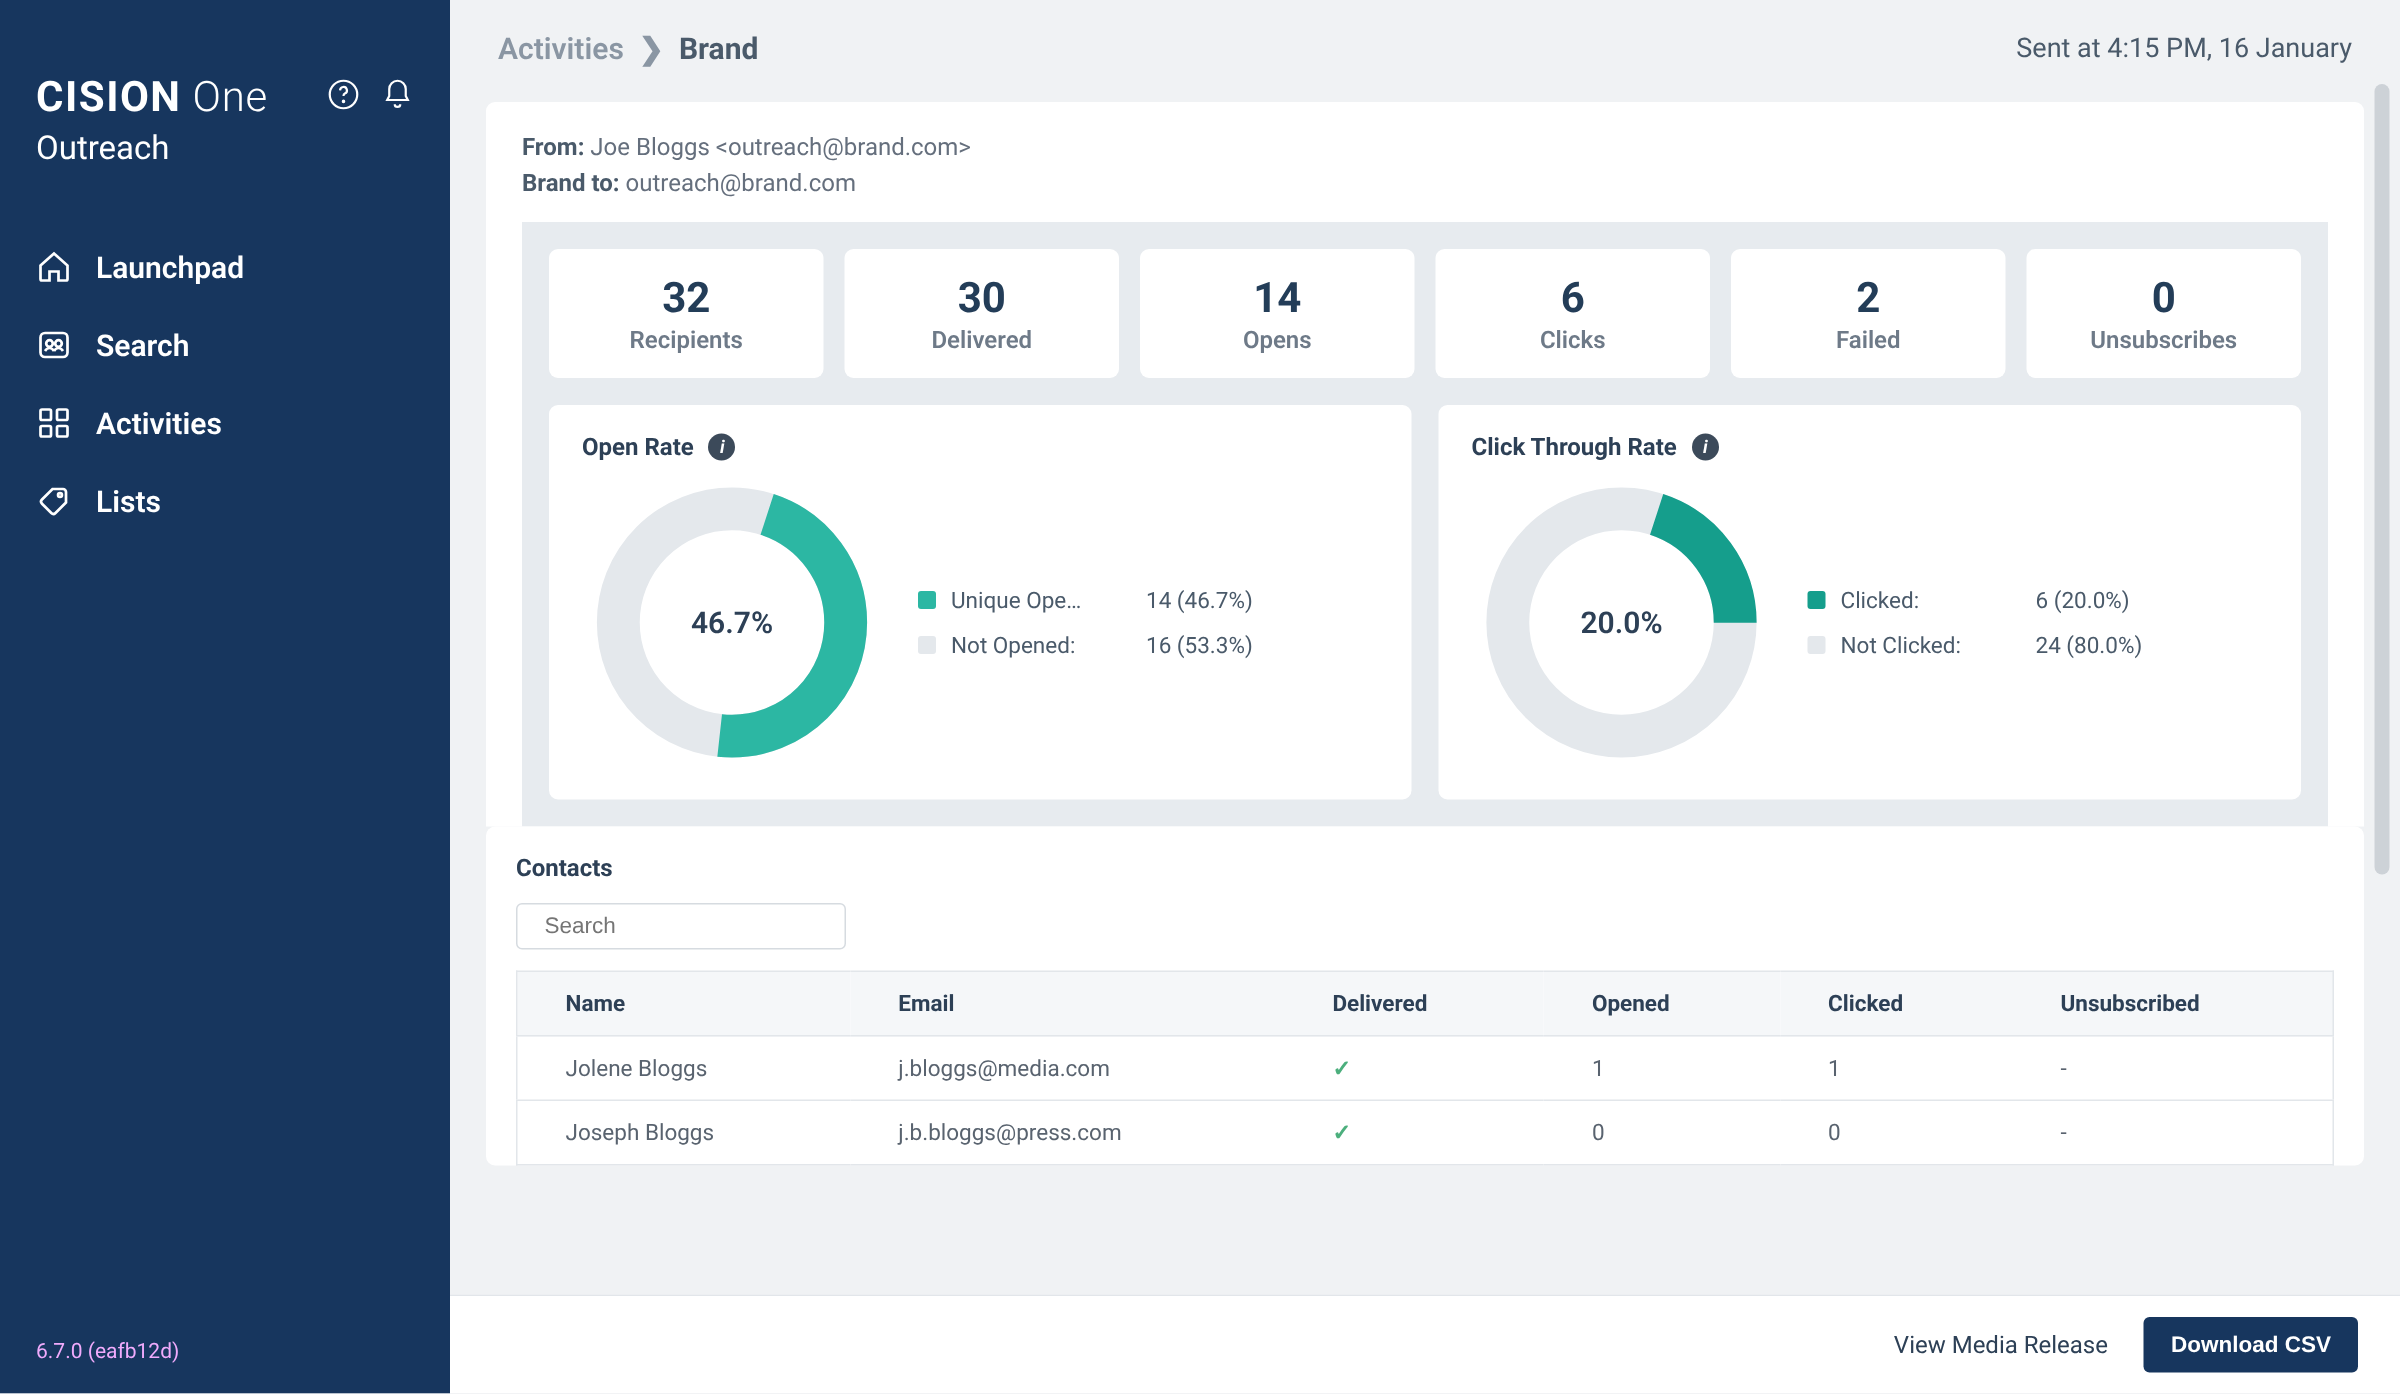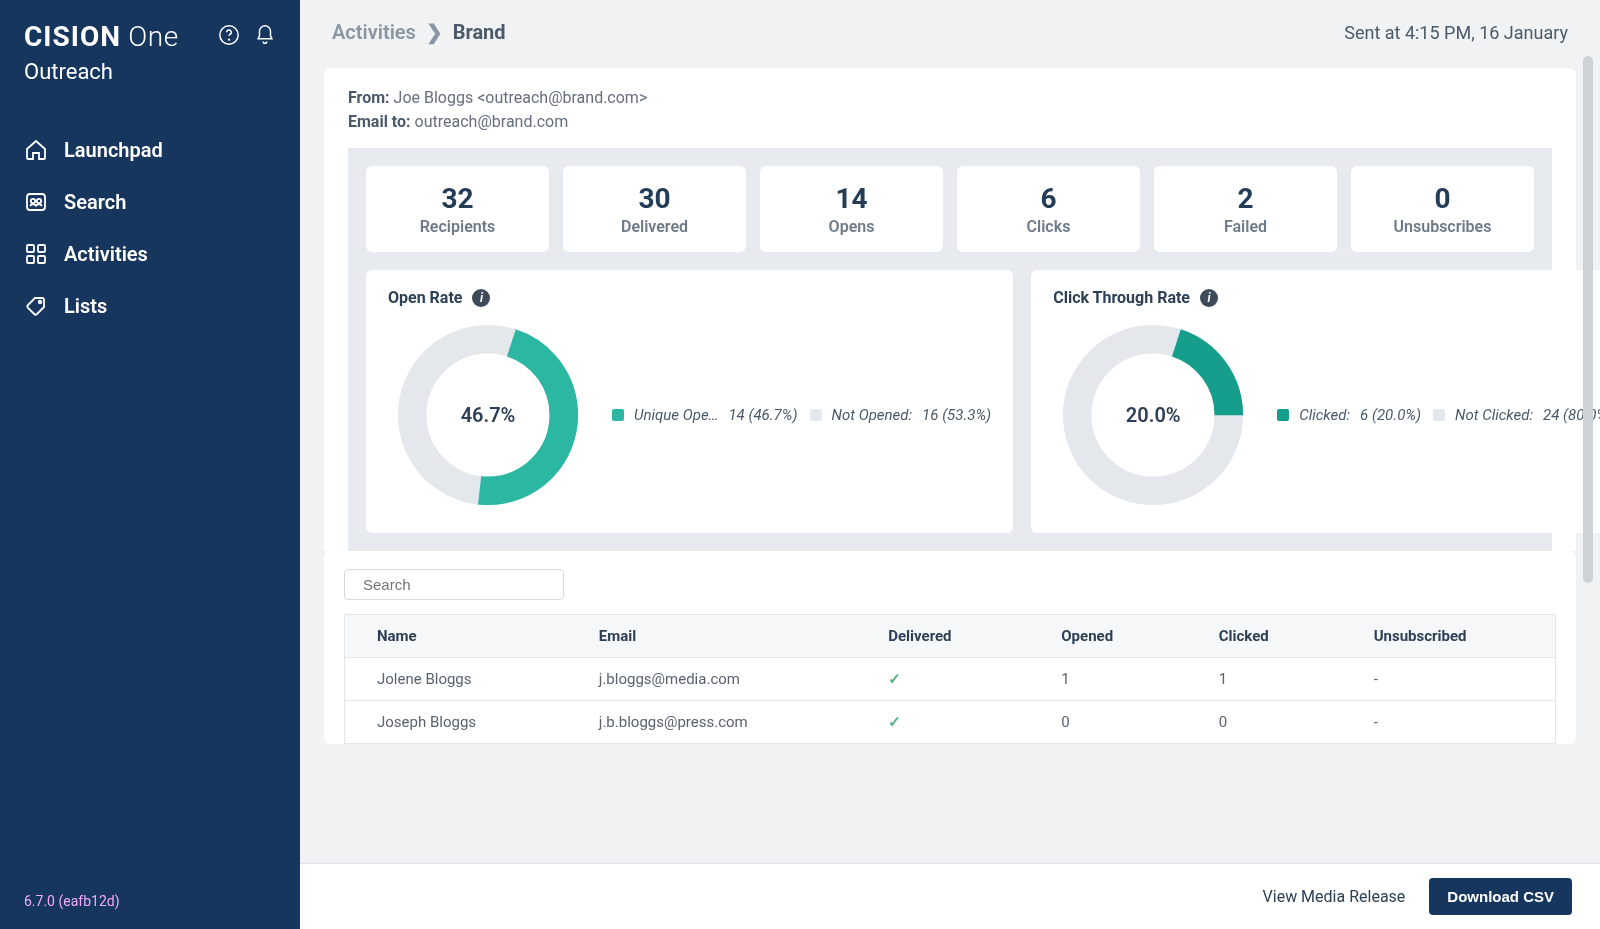--- a/index.html
+++ b/index.html
@@ -17,20 +17,21 @@
   flex-shrink: 0;
 }
 .sidebar-top {
   padding: 0 24px 16px;
 }
 .logo-row {
   display: flex;
   align-items: center;
   justify-content: space-between;
   margin-bottom: 6px;
+  margin-top: 28px;
 }
 .logo {
   font-size: 28px;
   font-weight: 300;
   letter-spacing: 0.5px;
 }
 .logo .brand { font-weight: 700; letter-spacing: 1px; }
 .header-icons { display: flex; gap: 14px; }
 .header-icons svg { width: 22px; height: 22px; stroke: #fff; fill: none; stroke-width: 1.6; cursor: pointer; }
 .product-name { font-size: 22px; font-weight: 400; }
@@ -96,21 +97,21 @@
 .stat-val { font-size: 28px; font-weight: 700; color: #233d58; }
 .stat-lbl { font-size: 16px; color: #6e7a88; font-weight: 600; margin-top: 2px; }
 
 .donut-row { display: grid; grid-template-columns: 1fr 1fr; gap: 18px; }
 .donut-card { background:#fff; border-radius:6px; padding:18px 22px; }
 .donut-title { display:flex; align-items:center; gap:10px; font-weight:700; color:#2d4056; font-size:16px; margin-bottom:8px;}
 .info-dot { width:18px; height:18px; border-radius:50%; background:#3c4a5a; color:#fff; font-size:12px; font-weight:700; display:inline-flex; align-items:center; justify-content:center; font-style: italic;}
 .donut-body { display:flex; align-items:center; gap:24px; }
 .donut-svg-wrap { position:relative; width:200px; height:200px; }
 .donut-center { position:absolute; inset:0; display:flex; align-items:center; justify-content:center; font-size:20px; font-weight:600; color:#2d4056;}
-.legend { flex:1; display:flex; flex-direction:row; gap:12px;font-style:italic; }
+.legend { flex:1; display:flex; flex-direction:column; gap:12px; }
 .legend-row { display:flex; align-items:center; gap:10px; font-size:15px; color:#4a5a6a;}
 .legend-swatch { width:12px; height:12px; border-radius:2px; flex-shrink:0;}
 .legend-label { flex:1; white-space:nowrap; overflow:hidden; text-overflow:ellipsis; max-width:120px;}
 .legend-val { white-space:nowrap; }
 
 .contacts-card { background:#fff; border-radius:6px; padding:18px 20px 0; margin-right:16px;}
 .contacts-title { font-weight:700; color:#2d4056; margin-bottom:14px; }
 .search-wrap { display:inline-flex; align-items:center; border:1px solid #d6dbe0; border-radius:4px; padding:6px 10px; gap:8px; width:220px; margin-bottom:14px;}
 .search-wrap svg { width:14px; height:14px; stroke:#9aa3ad; fill:none; stroke-width:2;}
 .search-wrap input { border:none; outline:none; font-size:15px; flex:1; color:#4a5a6a;}
@@ -203,21 +204,21 @@
     <div class="sent-at">Sent at 4:15 PM, 16 January</div>
   </div>
 
   <div class="scroll-area">
     <div class="card meta-card" style="margin-right:16px; border-radius:6px 6px 0 0; margin-bottom:0;">
       <div class="meta-line">
         <span class="lbl">From:</span>
         <span>Joe Bloggs &lt;outreach@brand.com&gt;</span>
       </div>
       <div class="meta-line">
-        <span class="lbl">Email to:</span>
+        <span class="lbl">Brand to:</span>
         <span>outreach@brand.com</span>
       </div>
     <div style="height:14px"></div>
 
     <div class="stats-wrap" style="margin-right:0;">
       <div class="stats-row" id="stats-row">
             <div class="stat-box">
               <div class="stat-val">32</div>
                  <div class="stat-lbl">Recipients</div>
             </div>
@@ -298,20 +299,21 @@
                    <span class="legend-val">24 (80.0%)</span>
                   </div>
                 </div>
           </div>
         </div>
       </div>
     </div>
     </div>
 
     <div class="contacts-card">
+      <div class="contacts-title">Contacts</div>
       <div class="search-wrap">
         <svg viewBox="0 0 24 24">
             <circle cx="10" cy="10" r="6"></circle>
             <path d="m20 20-5.5-5.5"></path>
           </svg>
         <input type="text" placeholder="Search" style="">
       </div>
       <table class="contacts">
         <thead>
             <tr id="contacts-head">

